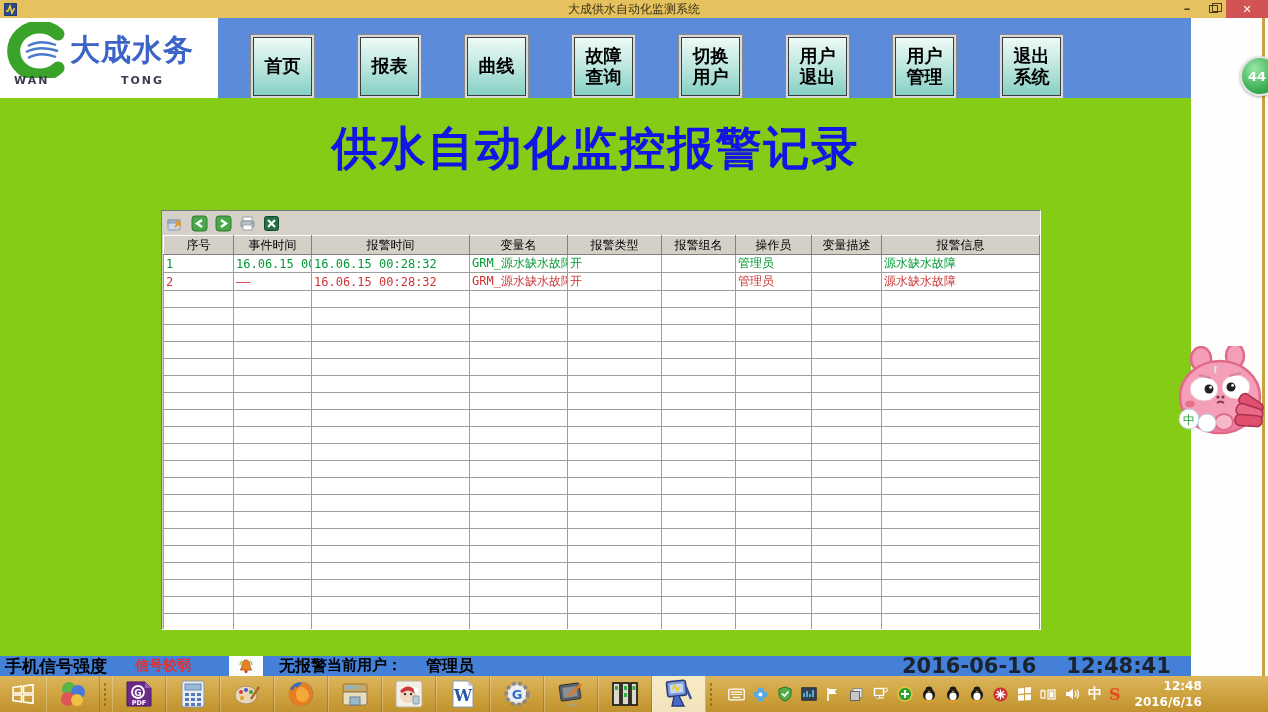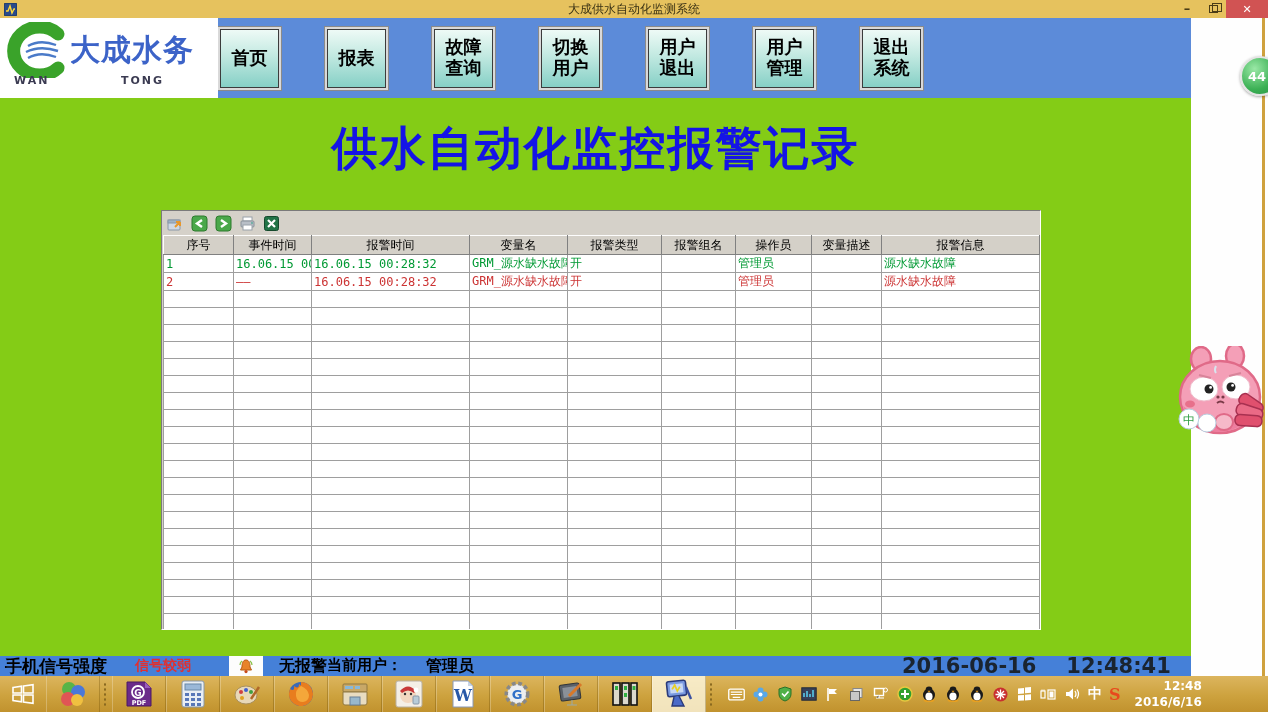--- a/index.html
+++ b/index.html
@@ -20,21 +20,21 @@
   .wc-close { width:42px; height:18px; background:#d15353; color:#fff; font-size:11px; font-weight:bold;
               display:flex; align-items:center; justify-content:center; }
 
   
   .header { position:absolute; left:0; top:18px; width:1191px; height:80px; background:#5c8bd9; display:flex; }
   .logo-box { width:218px; height:80px; background:#fff; padding:4px 6px 2px 6px; position:relative; }
   .logo-row { display:flex; align-items:center; }
   .logo-name { font-size:30px; font-weight:bold; color:#3c63c8; letter-spacing:1px; margin-left:2px; }
   .logo-sub { display:flex; justify-content:space-between; width:150px; margin:-4px 0 0 8px;
               font-size:11px; font-weight:bold; color:#3b3b52; letter-spacing:2px; }
-  .nav { flex:1; display:flex; align-items:center; }
+  .nav { flex:1; display:flex; align-items:flex-end; padding-left:33px; }
   .nav-btn { width:63px; height:63px; margin-right:44px; background:#d9d9d9; padding:2px;
              box-shadow:0 0 0 1px #8a8a8a; cursor:pointer; flex:none; }
   .nav-btn-in { width:100%; height:100%; border:1px solid #3c3c3c;
                 background:linear-gradient(180deg,#eefaf6 0%,#c2e9e1 45%,#86d0c6 100%);
                 display:flex; align-items:center; justify-content:center; }
   .nav-btn-in span { font-size:18px; font-weight:bold; color:#000; text-align:center;
                      white-space:pre-line; line-height:1.15; }
 
   
   .main { position:absolute; left:0; top:98px; width:1191px; height:558px; background:#84cc16; }
@@ -135,20 +135,25 @@
     </div>
     <div class="nav">
       <div class="nav-btn">
           <div class="nav-btn-in">
             <span>首页</span>
           </div>
         </div>
       <div class="nav-btn">
           <div class="nav-btn-in">
             <span>报表</span>
+          </div>
+        </div>
+      <div class="nav-btn">
+          <div class="nav-btn-in">
+            <span>曲线</span>
           </div>
         </div>
       <div class="nav-btn">
           <div class="nav-btn-in">
             <span>故障
 查询</span>
           </div>
         </div>
       <div class="nav-btn">
           <div class="nav-btn-in">

